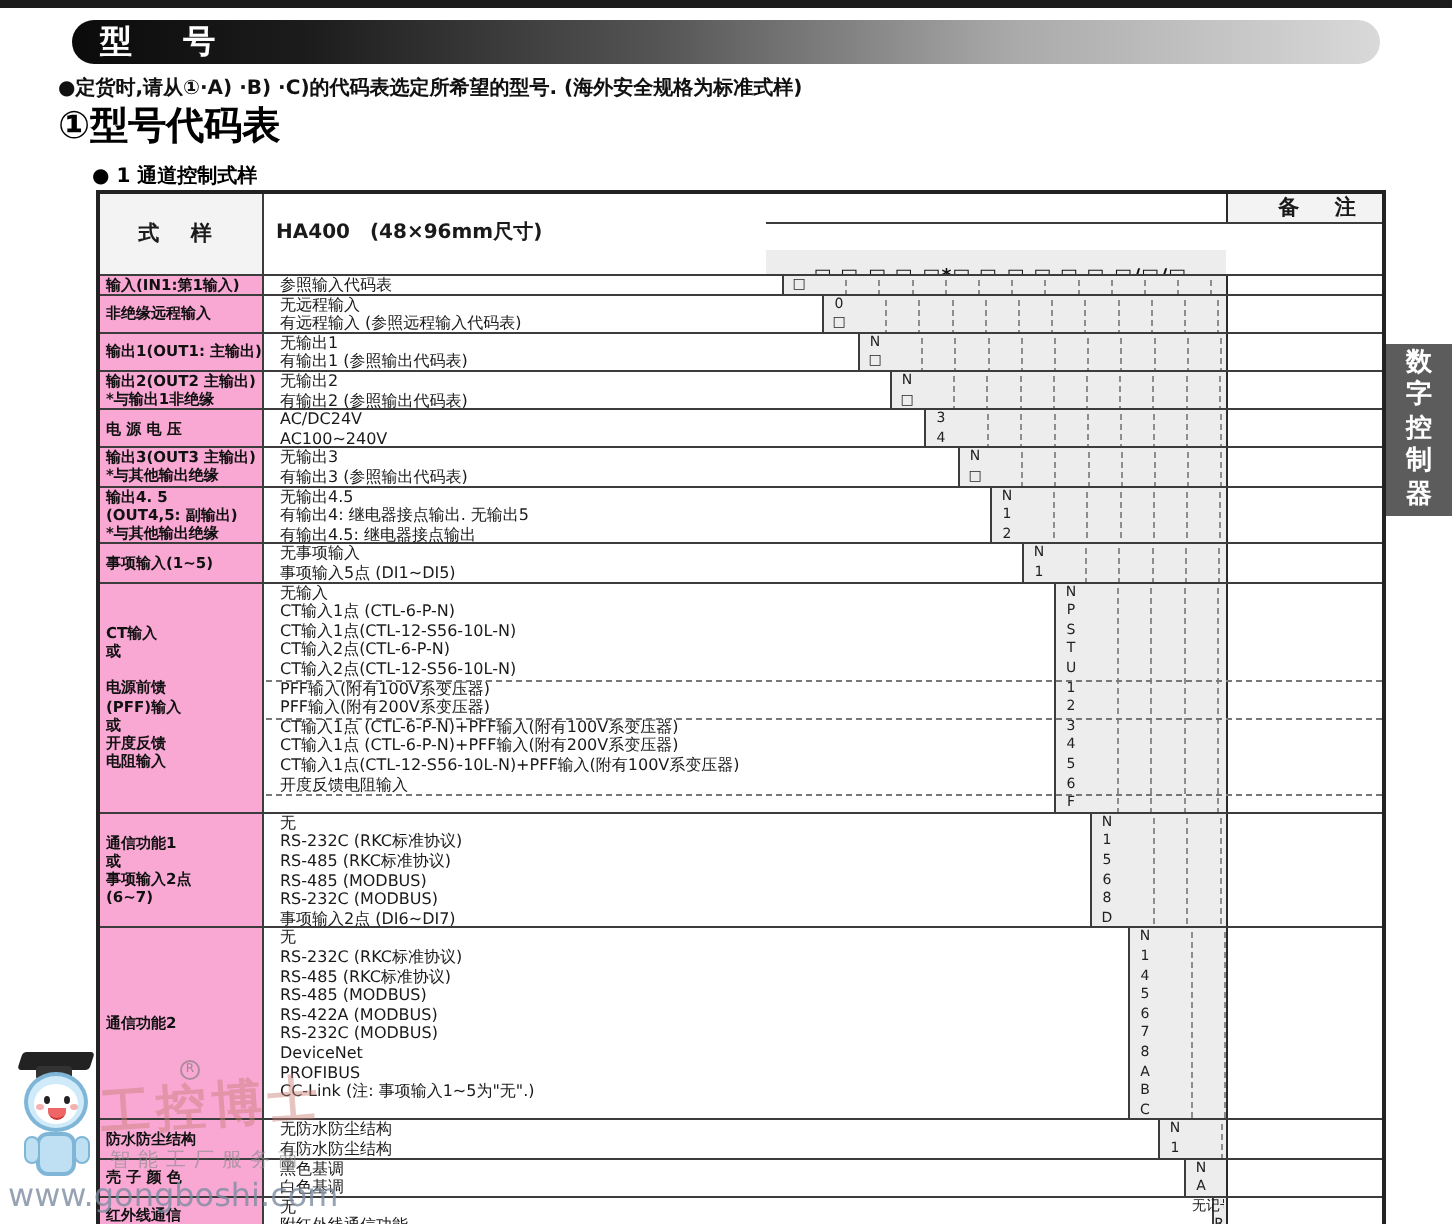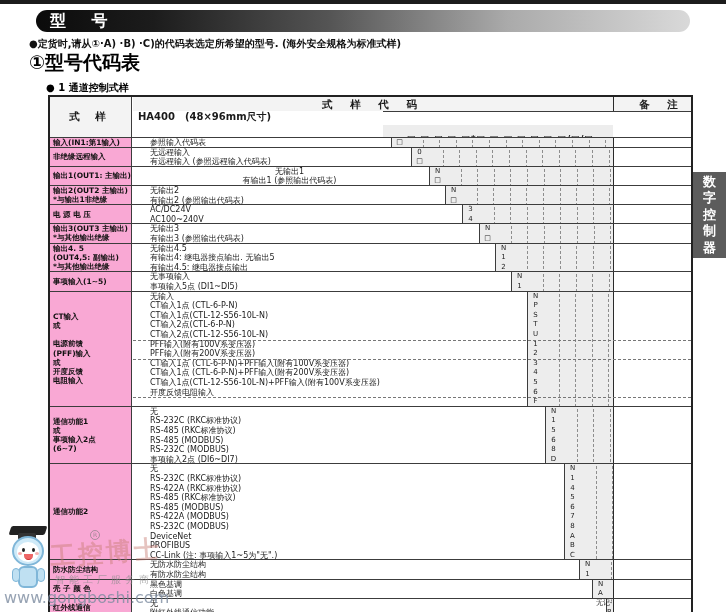--- a/index.html
+++ b/index.html
@@ -18,21 +18,21 @@
   .subheading{position:absolute;left:46px;top:81px;font-size:10px;font-weight:bold;color:#000;}
 
   
   #mtable{position:absolute;left:48px;top:95px;width:645px;height:517px;box-sizing:border-box;
     border:2px solid #222;border-bottom:none;background:#fff;font-size:8px;color:#1a1a1a;}
   .trow{position:absolute;left:0;width:641px;border-top:1px solid #3c3c3c;box-sizing:border-box;}
   .lblcell{position:absolute;left:0;top:0;bottom:0;width:82px;background:#f9a8d4;
     border-right:1px solid #3c3c3c;box-sizing:border-box;display:flex;align-items:center;
     font-size:7.5px;font-weight:600;line-height:9.2px;white-space:pre-line;padding-left:3px;color:#111;}
   .desccell{position:absolute;left:83px;top:0;bottom:0;background:#fff;overflow:visible;}
-  .descline{height:9.6px;line-height:9.6px;padding-left:17px;white-space:nowrap;}
+  .descline{height:9.6px;line-height:9.6px;padding-left:7px;white-space:nowrap;}
   .codecell{position:absolute;top:0;bottom:0;background:#ededed;border-left:1px solid #3c3c3c;
     box-sizing:border-box;text-align:center;font-size:7px;color:#222;}
   .codeline{height:9.6px;line-height:9.6px;white-space:nowrap;}
   .codeline.wide{width:40px;margin-left:-30px;text-align:right;}
   .filler{position:absolute;top:0;bottom:0;background-color:#ededed;
     background-image:
       repeating-linear-gradient(180deg,#ededed 0 2px,rgba(0,0,0,0) 2px 5px),
       repeating-linear-gradient(90deg,rgba(0,0,0,0) 0 15.6px,#8d8d8d 15.6px 16.6px);}
   .remcell{position:absolute;left:563px;top:0;bottom:0;width:78px;background:#fff;
     border-left:1.5px solid #2a2a2a;box-sizing:border-box;}
@@ -91,21 +91,20 @@
 
   <div class="title-pill">
     <span>型  号</span>
   </div>
 
   <div class="intro">●定货时,请从①·A) ·B) ·C)的代码表选定所希望的型号. (海外安全规格为标准式样)</div>
   <div class="heading">①型号代码表</div>
   <div class="subheading">● 1 通道控制式样</div>
 
   <div id="mtable">
-    <div class="hdr-spec-code">式 样 代 码</div>
     <div class="hdr-remarks">备 注</div>
     <div class="model-line-top"></div>
     <div class="model-row">
       <div style="position:absolute;left:83px;top:0;width:250px;height:26px;background:#fff;">
         <div class="mline" id="m-line-1">HA400　(48×96mm尺寸)</div>
       </div>
       <div class="pattern-zone">
         <span>-□ □-□ □-□*□ □-□ □ □ □-□/□/□</span>
       </div>
     </div>
@@ -130,21 +129,21 @@
           </div>
           <div class="codecell" style="left: 361px; width: 16px;">
             <div class="codeline">0</div>
             <div class="codeline">□</div>
           </div>
           <div class="filler" style="left: 377px; width: 186px;"></div>
           <div class="remcell"></div>
         </div>
         <div class="trow" style="top: 68.8px; height: 19.2px;">
           <div class="lblcell">输出1(OUT1: 主输出)</div>
-          <div class="desccell" style="width: 296px; text-align: center;">
+          <div class="desccell" style="width: 296px;">
             <div class="descline">无输出1</div>
             <div class="descline">有输出1 (参照输出代码表)</div>
           </div>
           <div class="codecell" style="left: 379px; width: 16px;">
             <div class="codeline">N</div>
             <div class="codeline">□</div>
           </div>
           <div class="filler" style="left: 395px; width: 168px;"></div>
           <div class="remcell"></div>
         </div>
@@ -283,21 +282,20 @@
             <div class="codeline">D</div>
           </div>
           <div class="filler" style="left: 511px; width: 52px;"></div>
           <div class="remcell"></div>
         </div>
         <div class="trow" style="top: 366.4px; height: 96px;">
           <div class="lblcell">通信功能2</div>
           <div class="desccell" style="width: 431px;">
             <div class="descline">无</div>
             <div class="descline">RS-232C (RKC标准协议)</div>
-            <div class="descline">RS-422A (RKC标准协议)</div>
             <div class="descline">RS-485  (RKC标准协议)</div>
             <div class="descline">RS-485  (MODBUS)</div>
             <div class="descline">RS-422A (MODBUS)</div>
             <div class="descline">RS-232C (MODBUS)</div>
             <div class="descline">DeviceNet</div>
             <div class="descline">PROFIBUS</div>
             <div class="descline">CC-Link (注: 事项输入1~5为"无".)</div>
           </div>
           <div class="codecell" style="left: 514px; width: 16px;">
             <div class="codeline">N</div>

